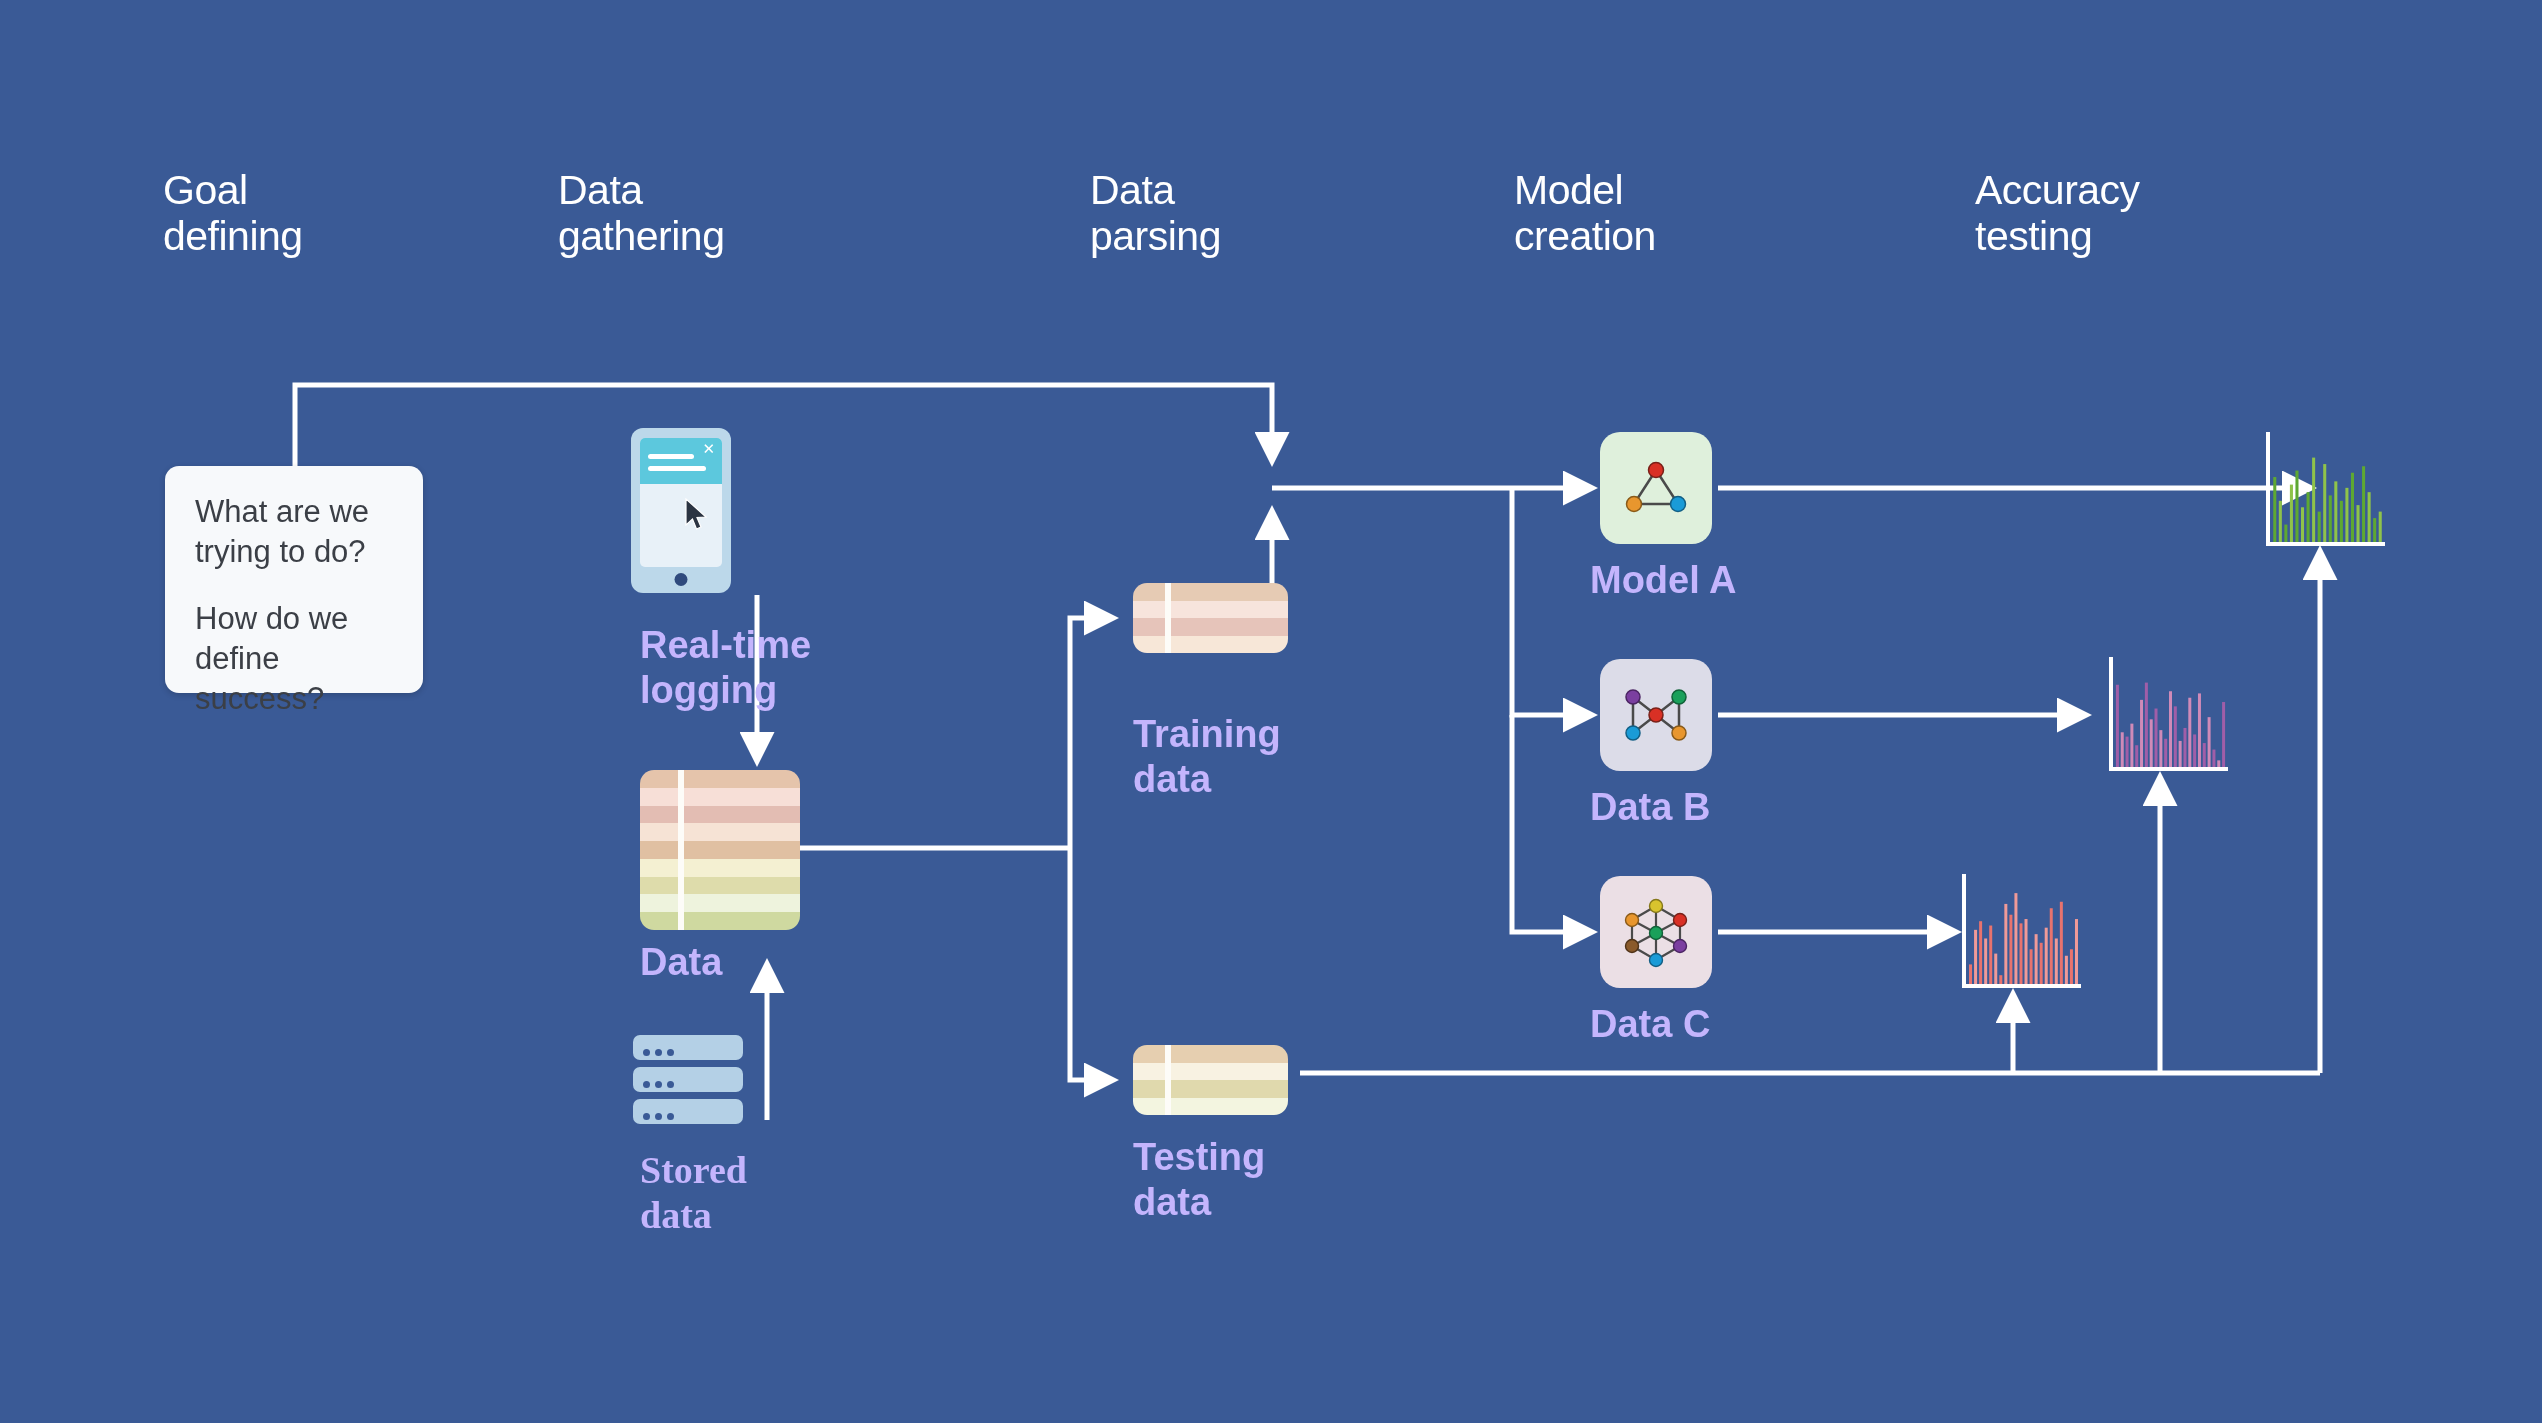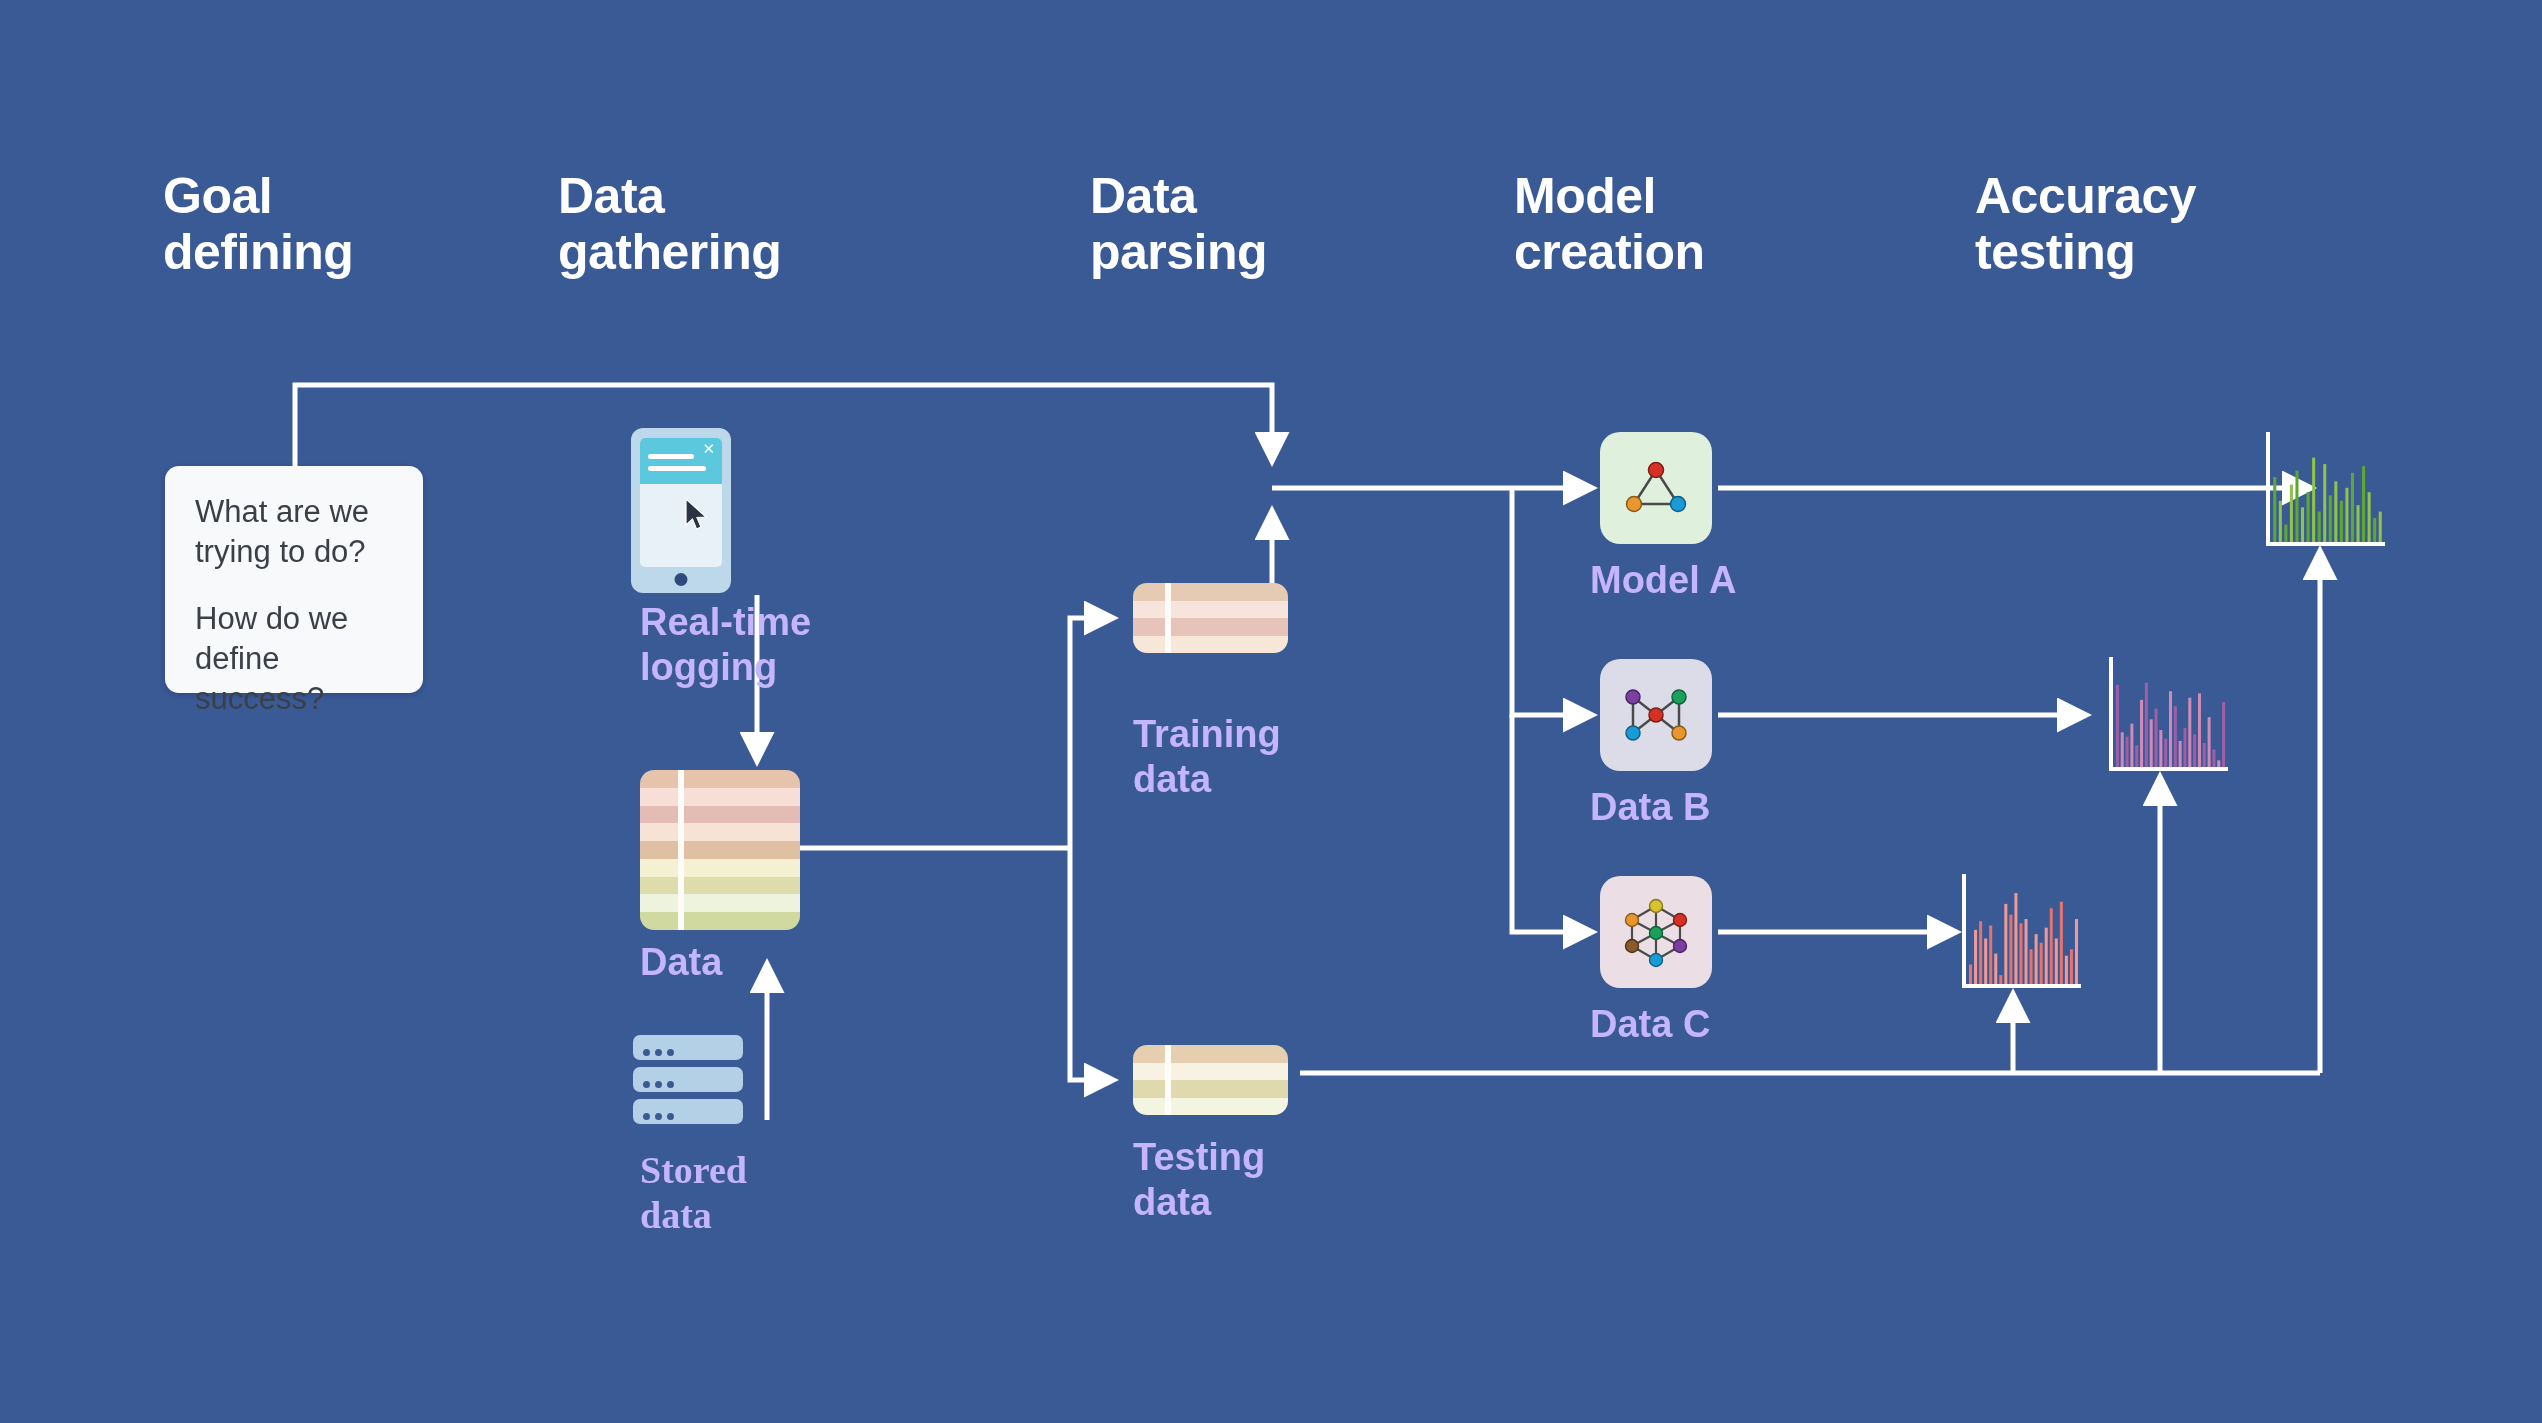--- a/index.html
+++ b/index.html
@@ -16,22 +16,22 @@
     width: 2542px;
     height: 1423px;
     background: #3a5a96;
     overflow: hidden;
   }
 
   
   .col-title {
     position: absolute;
     color: #ffffff;
-    font-size: 50px;
-    font-weight: bold;
+    font-size: 41px;
+    font-weight: normal;
     line-height: 1.12;
     letter-spacing: -0.5px;
     white-space: pre-line;
   }
 
   
   .node-label {
     position: absolute;
     color: #c4b5fd;
     font-size: 38px;
@@ -220,21 +220,21 @@
         <span class="banner-x">✕</span>
         <span class="banner-line" style="left:8px; top:16px; width:46px;"></span>
         <span class="banner-line" style="left:8px; top:28px; width:58px;"></span>
       </div>
       <svg class="cursor" style="left:44px; top:60px;" width="26" height="34" viewBox="0 0 26 34">
         <path d="M2,1 L2,27 L8.5,21 L12.5,31 L17,29 L13,19.5 L22,19 z" fill="#2b3442" stroke="#ffffff" stroke-width="1.2"></path>
       </svg>
     </div>
     <div class="phone-home"></div>
   </div>
-  <div class="node-label" style="left:640px; top:600px;">Real-time
+  <div class="node-label" style="left:640px; top:623px;">Real-time
 logging</div>
 
   <div class="bands" id="data-bands" style="left:640px; top:770px; width:160px; height:160px;">
     <div class="band" style="background: rgb(229, 196, 171);"></div>
       <div class="band" style="background: rgb(247, 223, 215);"></div>
       <div class="band" style="background: rgb(227, 189, 179);"></div>
       <div class="band" style="background: rgb(246, 227, 213);"></div>
       <div class="band" style="background: rgb(224, 192, 162);"></div>
       <div class="band" style="background: rgb(244, 240, 210);"></div>
       <div class="band" style="background: rgb(222, 220, 171);"></div>

